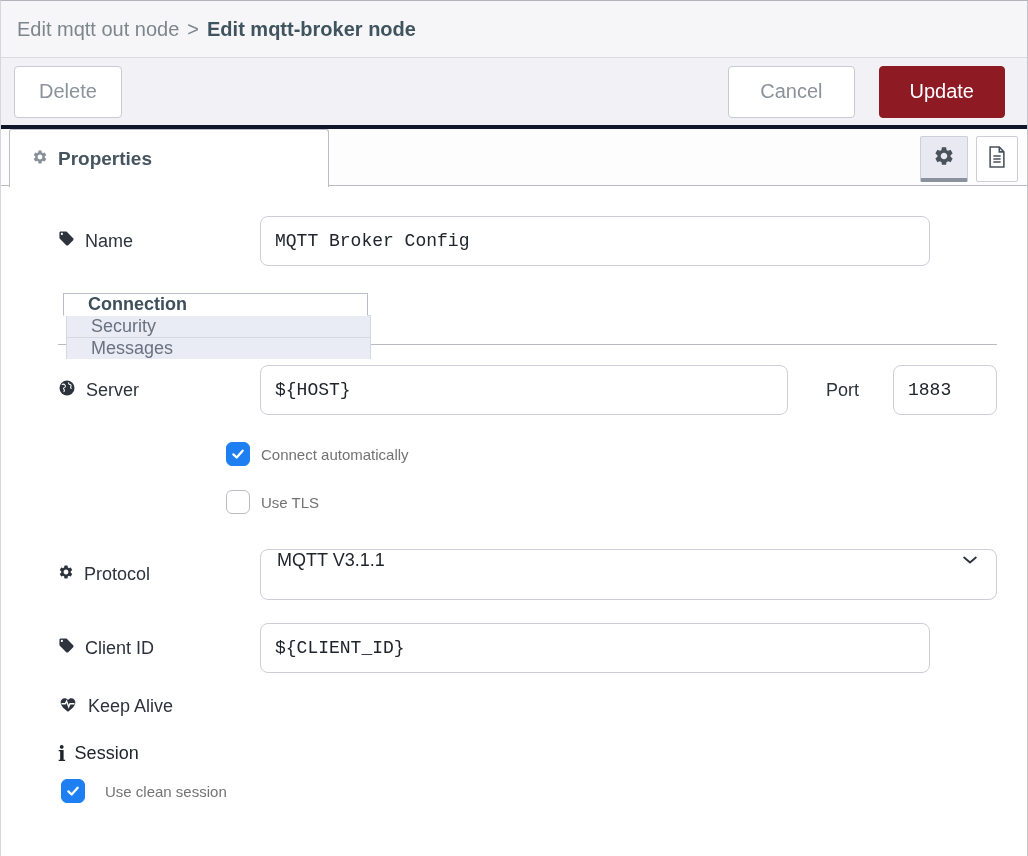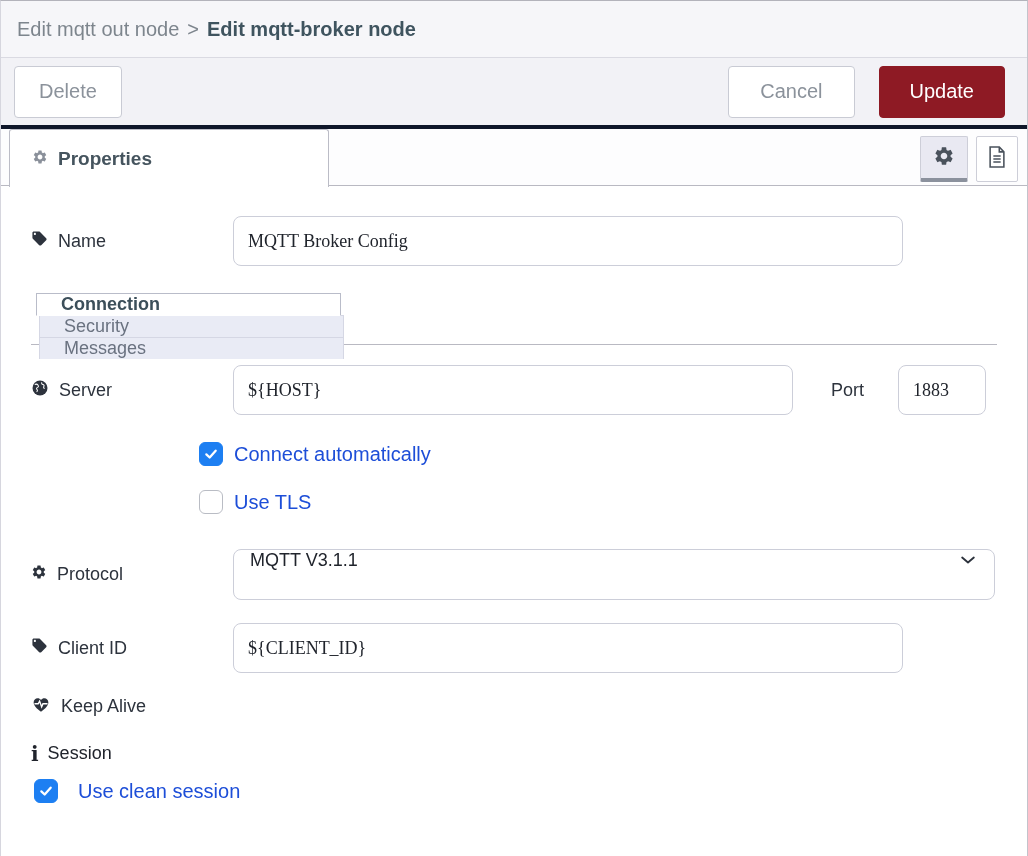--- a/index.html
+++ b/index.html
@@ -90,34 +90,34 @@
     border-radius: 2px;
     display: flex; align-items: center; justify-content: center;
     cursor: pointer;
   }
   .icon-btn.selected {
     background: #e9e9f2;
     border-bottom: 4px solid #8b919d;
   }
   .icon-btn.doc-btn { width: 42px; }
   
-  .form { padding: 11px 30px; }
+  .form { padding: 11px 30px; margin-left: 27px; }
   .row { display: flex; align-items: center; }
   .field-label {
     width: 202px;
     display: flex; align-items: center; gap: 10px;
     font-size: 18px; color: #2d333d;
     flex: none;
   }
   .ti {
     height: 50px;
     border: 1px solid #ccced9;
     border-radius: 8px;
     font-size: 18px;
-    font-family: Liberation Serif, serif;
+    font-family: Liberation Mono, monospace;
     color: #20242c;
     padding: 0 14px;
     background: #fff;
     outline: none;
   }
   .w-full { width: 670px; }
   .name-row { margin-top: 19px; }
   
   .subtabs {
     margin-top: 27px;
@@ -147,37 +147,37 @@
     border-bottom: 1px solid #ffffff;
     margin-bottom: -1px;
     margin-left: 5px;
     color: #3c4f5a;
     font-weight: bold;
     z-index: 2;
   }
   .server-row { margin-top: 20px; }
   .server-input { width: 560px; }
   .port-label { font-size: 18px; color: #2d333d; margin-left: 38px; }
-  .port-input { width: 88px; margin-left: 34px; }
+  .port-input { width: 104px; margin-left: 34px; }
   
   .check-row { margin-top: 27px; padding-left: 168px; gap: 11px; }
   .check-row.second { margin-top: 24px; }
   .checkbox {
     width: 24px; height: 24px;
     border-radius: 6px;
     border: 1.5px solid #b9bcc4;
     background: #fff;
     flex: none;
     display: flex; align-items: center; justify-content: center;
     cursor: pointer;
   }
   .checkbox.on { background: #1d7ff2; border-color: #1d7ff2; }
   .checkbox svg { display: none; }
   .checkbox.on svg { display: block; }
-  .check-label { font-size: 20px; color: #1d4ed8; }
+  .check-label { font-size: 15px; color: #737373; }
   .protocol-row { margin-top: 35px; }
   .select {
     width: 762px; height: 51px;
     border: 1px solid #ccced9;
     border-radius: 8px;
     background: #fff;
     display: flex; align-items: flex-start; justify-content: space-between;
     padding: 0 16px;
     font-size: 18px; color: #20242c;
     cursor: pointer;

